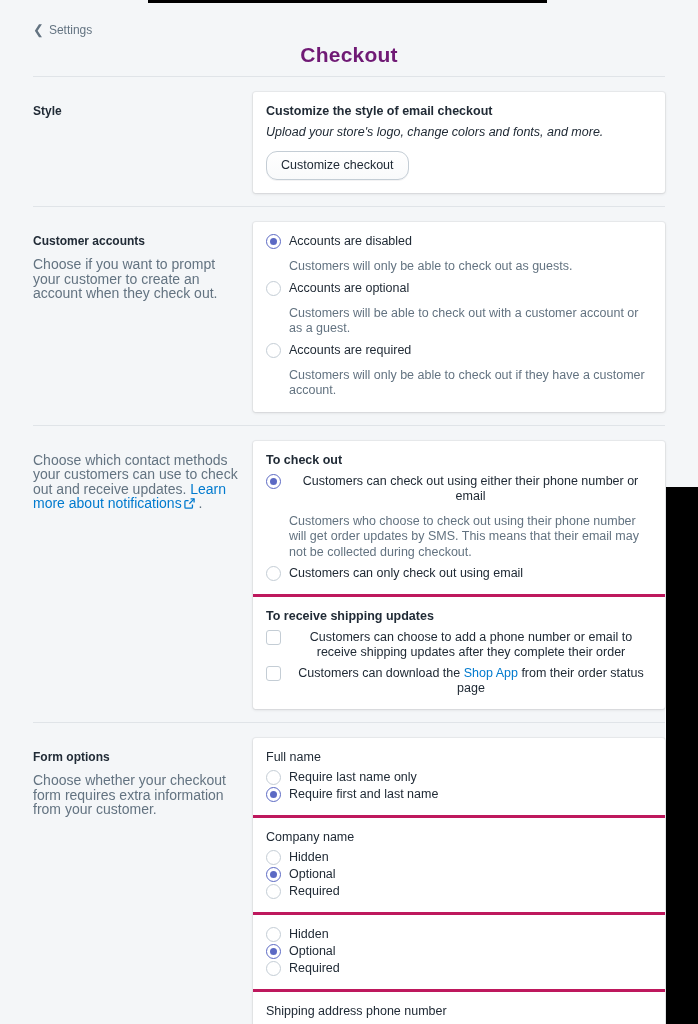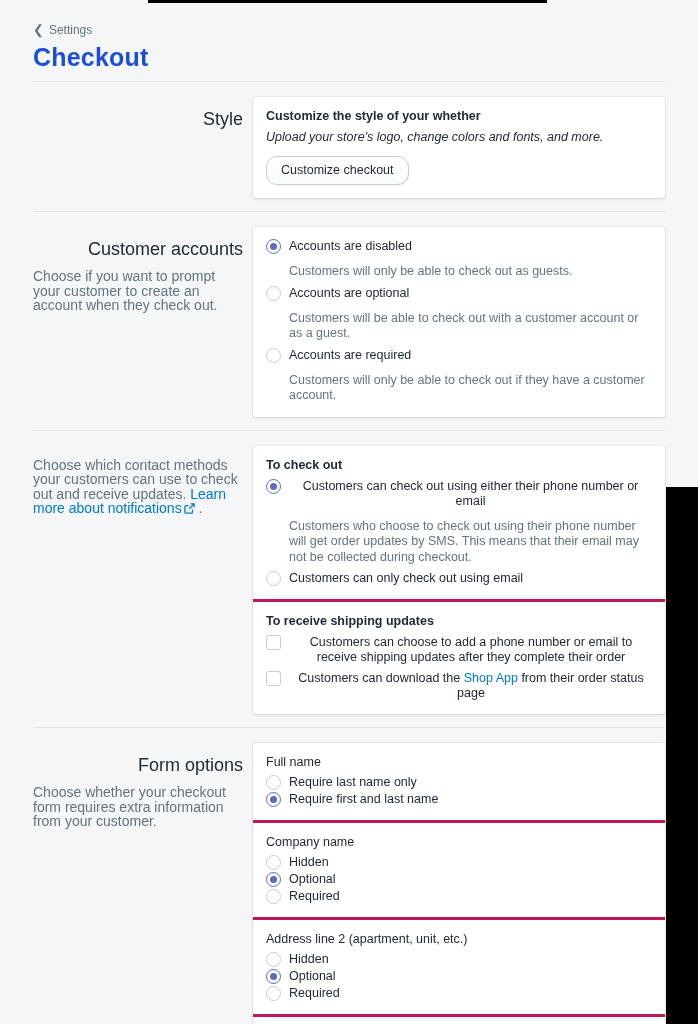--- a/index.html
+++ b/index.html
@@ -11,27 +11,27 @@
     color: #212b36;
     position: relative;
     overflow: hidden;
   }
   .page { padding: 20px 33px 0 33px; width: 698px; }
   .content { width: 632px; }
 
   
   .breadcrumb { display: inline-flex; align-items: center; gap: 5px; color: #637381; font-size: 12px; cursor: pointer; }
   .breadcrumb .chev { font-size: 13px; line-height: 12px; color: #637381; }
-  .page-title { font-size: 25px; font-weight: 700; letter-spacing: .2px; margin-top: 5px; margin-bottom: 9px; color: #1d4ed8; }
+  .page-title { font-size: 21px; font-weight: 700; letter-spacing: .2px; margin-top: 5px; margin-bottom: 9px; color: #701a75; text-align: center; }
   hr.divider { border: none; border-top: 1px solid #e0e4e8; height: 0; }
 
   
   .section { display: flex; padding: 15px 0 13px 0; }
   .annot { width: 210px; margin-right: 10px; padding-top: 12px; }
-  .annot h2 { font-size: 18px; font-weight: 400; color: #212b36; margin-bottom: 9px; text-align: right; }
+  .annot h2 { font-size: 12px; font-weight: 700; color: #212b36; margin-bottom: 9px; }
   .annot p { font-size: 14px; line-height: 14.5px; color: #637381; }
   .card { flex: 1; background: #fff; border-radius: 3px;
           box-shadow: 0 0 0 1px rgba(63,63,68,.05), 0 1px 3px 0 rgba(63,63,68,.15); }
   .card-section { padding: 12px 13px 13px 13px; font-size: 12.5px; line-height: 15px; }
   .card-section + .card-section { border-top: 3px solid #be185d; }
   .card-title { font-weight: 700; font-size: 12.5px; color: #212b36; margin-bottom: 6px; }
   .card-body-text { margin: 5px 0 11px 0; color: #212b36; font-style: italic; }
 
   .btn {
     display: inline-block; font-family: "Liberation Sans", sans-serif;
@@ -86,21 +86,21 @@
     <h1 class="page-title">Checkout</h1>
     <hr class="divider">
 
     
     <div class="section">
       <div class="annot">
         <h2>Style</h2>
       </div>
       <div class="card">
         <div class="card-section">
-          <div class="card-title">Customize the style of your whether</div>
+          <div class="card-title">Customize the style of email checkout</div>
           <div class="card-body-text">Upload your store's logo, change colors and fonts, and more.</div>
           <button class="btn">Customize checkout</button>
         </div>
       </div>
     </div>
     <hr class="divider">
 
     
     <div class="section">
       <div class="annot">
@@ -230,21 +230,20 @@
           </div>
           <div class="choice-row">
             <span class="radio">
                 <span class="radio-dot"></span>
               </span>
             <span class="choice-label">Required</span>
           </div>
         </div>
 
         <div class="card-section">
-          <div class="form-label">Address line 2 (apartment, unit, etc.)</div>
           <div class="choice-row">
             <span class="radio">
                 <span class="radio-dot"></span>
               </span>
             <span class="choice-label">Hidden</span>
           </div>
           <div class="choice-row">
             <span class="radio selected">
                 <span class="radio-dot"></span>
               </span>

